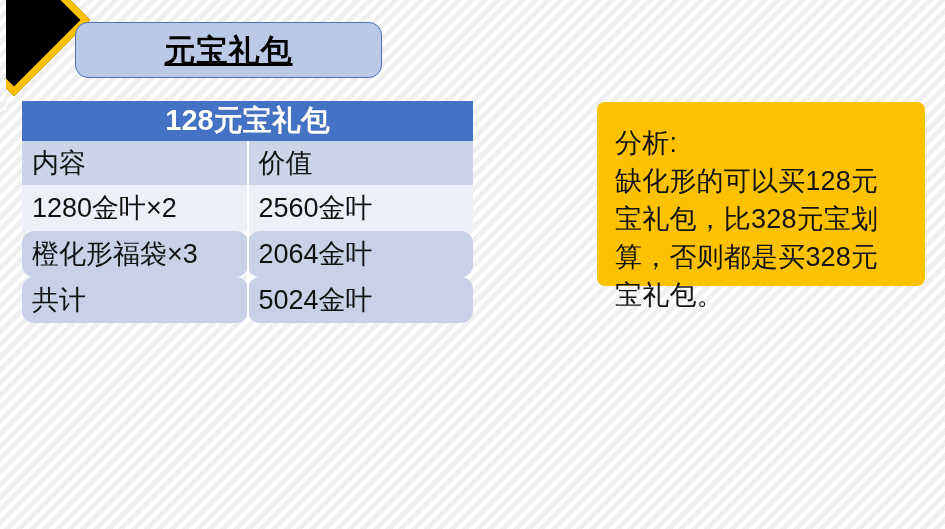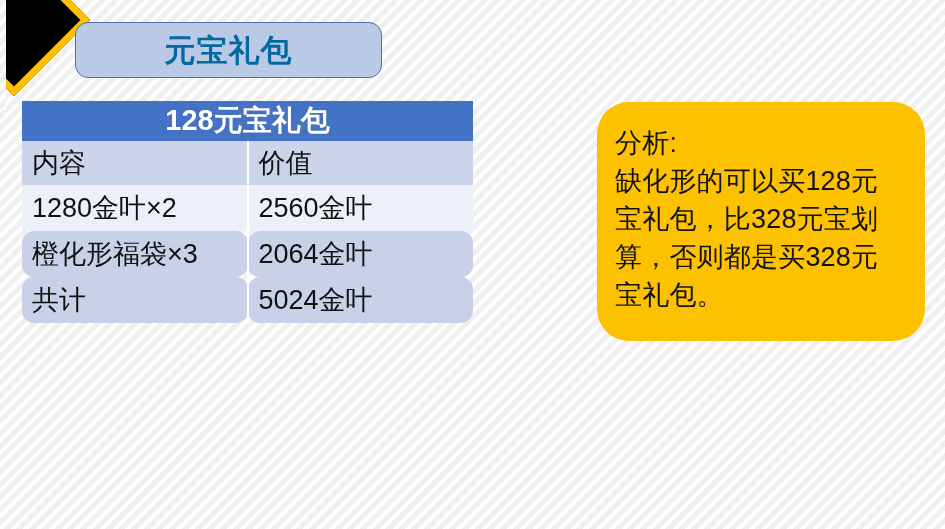--- a/index.html
+++ b/index.html
@@ -69,25 +69,26 @@
     height: 56px;
     box-sizing: border-box;
     background: #BACAE6;
     border: 1.5px solid #4A6FB5;
     border-radius: 13px;
     display: flex;
     align-items: center;
     justify-content: center;
   }
   #title-pill-text {
-    color: #0369a1;
+    color: #000000;
     font-size: 31px;
     font-weight: bold;
     letter-spacing: 1px;
     line-height: 1;
+    text-decoration: underline;
   }
 
   
   #gift-table {
     position: absolute;
     left: 22px;
     top: 101px;
     width: 451px;
     border-collapse: collapse;
     table-layout: fixed;
@@ -119,24 +120,24 @@
   .col-name  { width: 294px; }
   .col-value { width: 157px; border-left: 2px solid #ffffff !important; }
   .tbl-row td { height: 46px; border-top: 2px solid #ffffff; }
 
   
   #analysis-box {
     position: absolute;
     left: 597px;
     top: 102px;
     width: 328px;
-    height: 239px;
+    height: 184px;
     box-sizing: border-box;
     background: #FCC200;
-    border-radius: 32px;
+    border-radius: 8px;
     padding: 22px 32px 0 18px;
   }
   #analysis-text {
     font-size: 27px;
     line-height: 38px;
     color: #121212;
     white-space: pre-line;
     letter-spacing: 0.2px;
   }
 </style>

